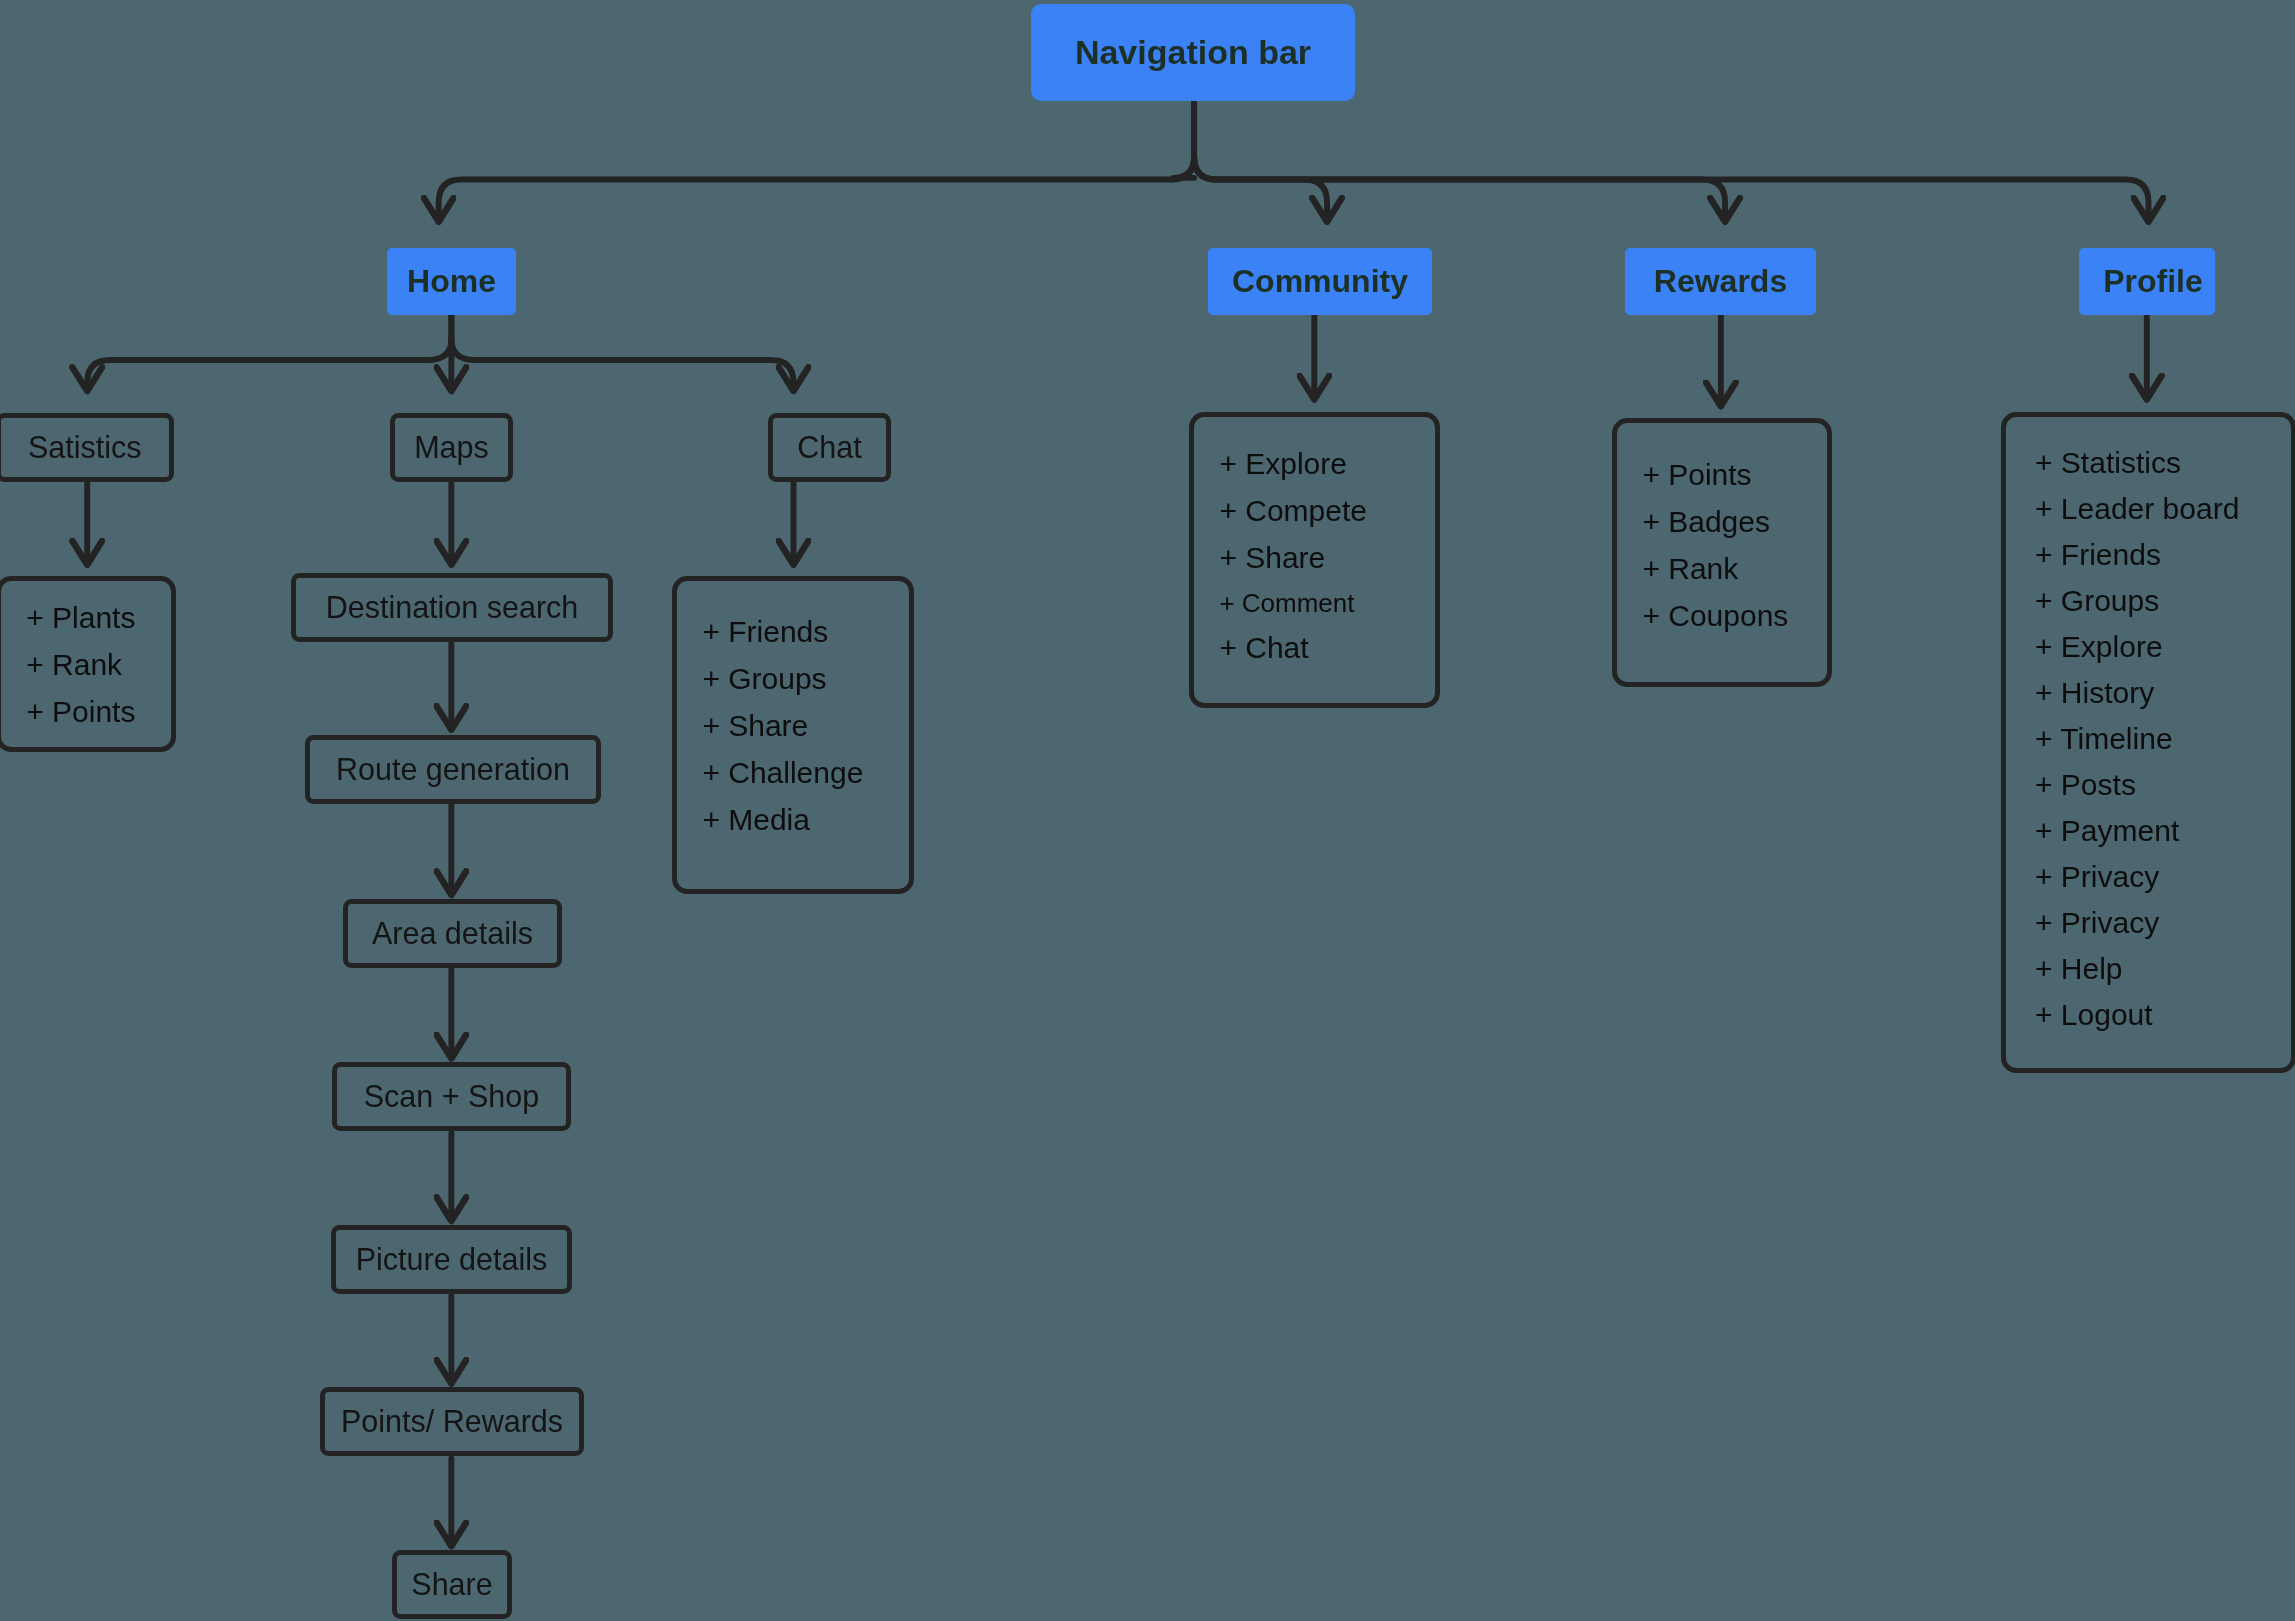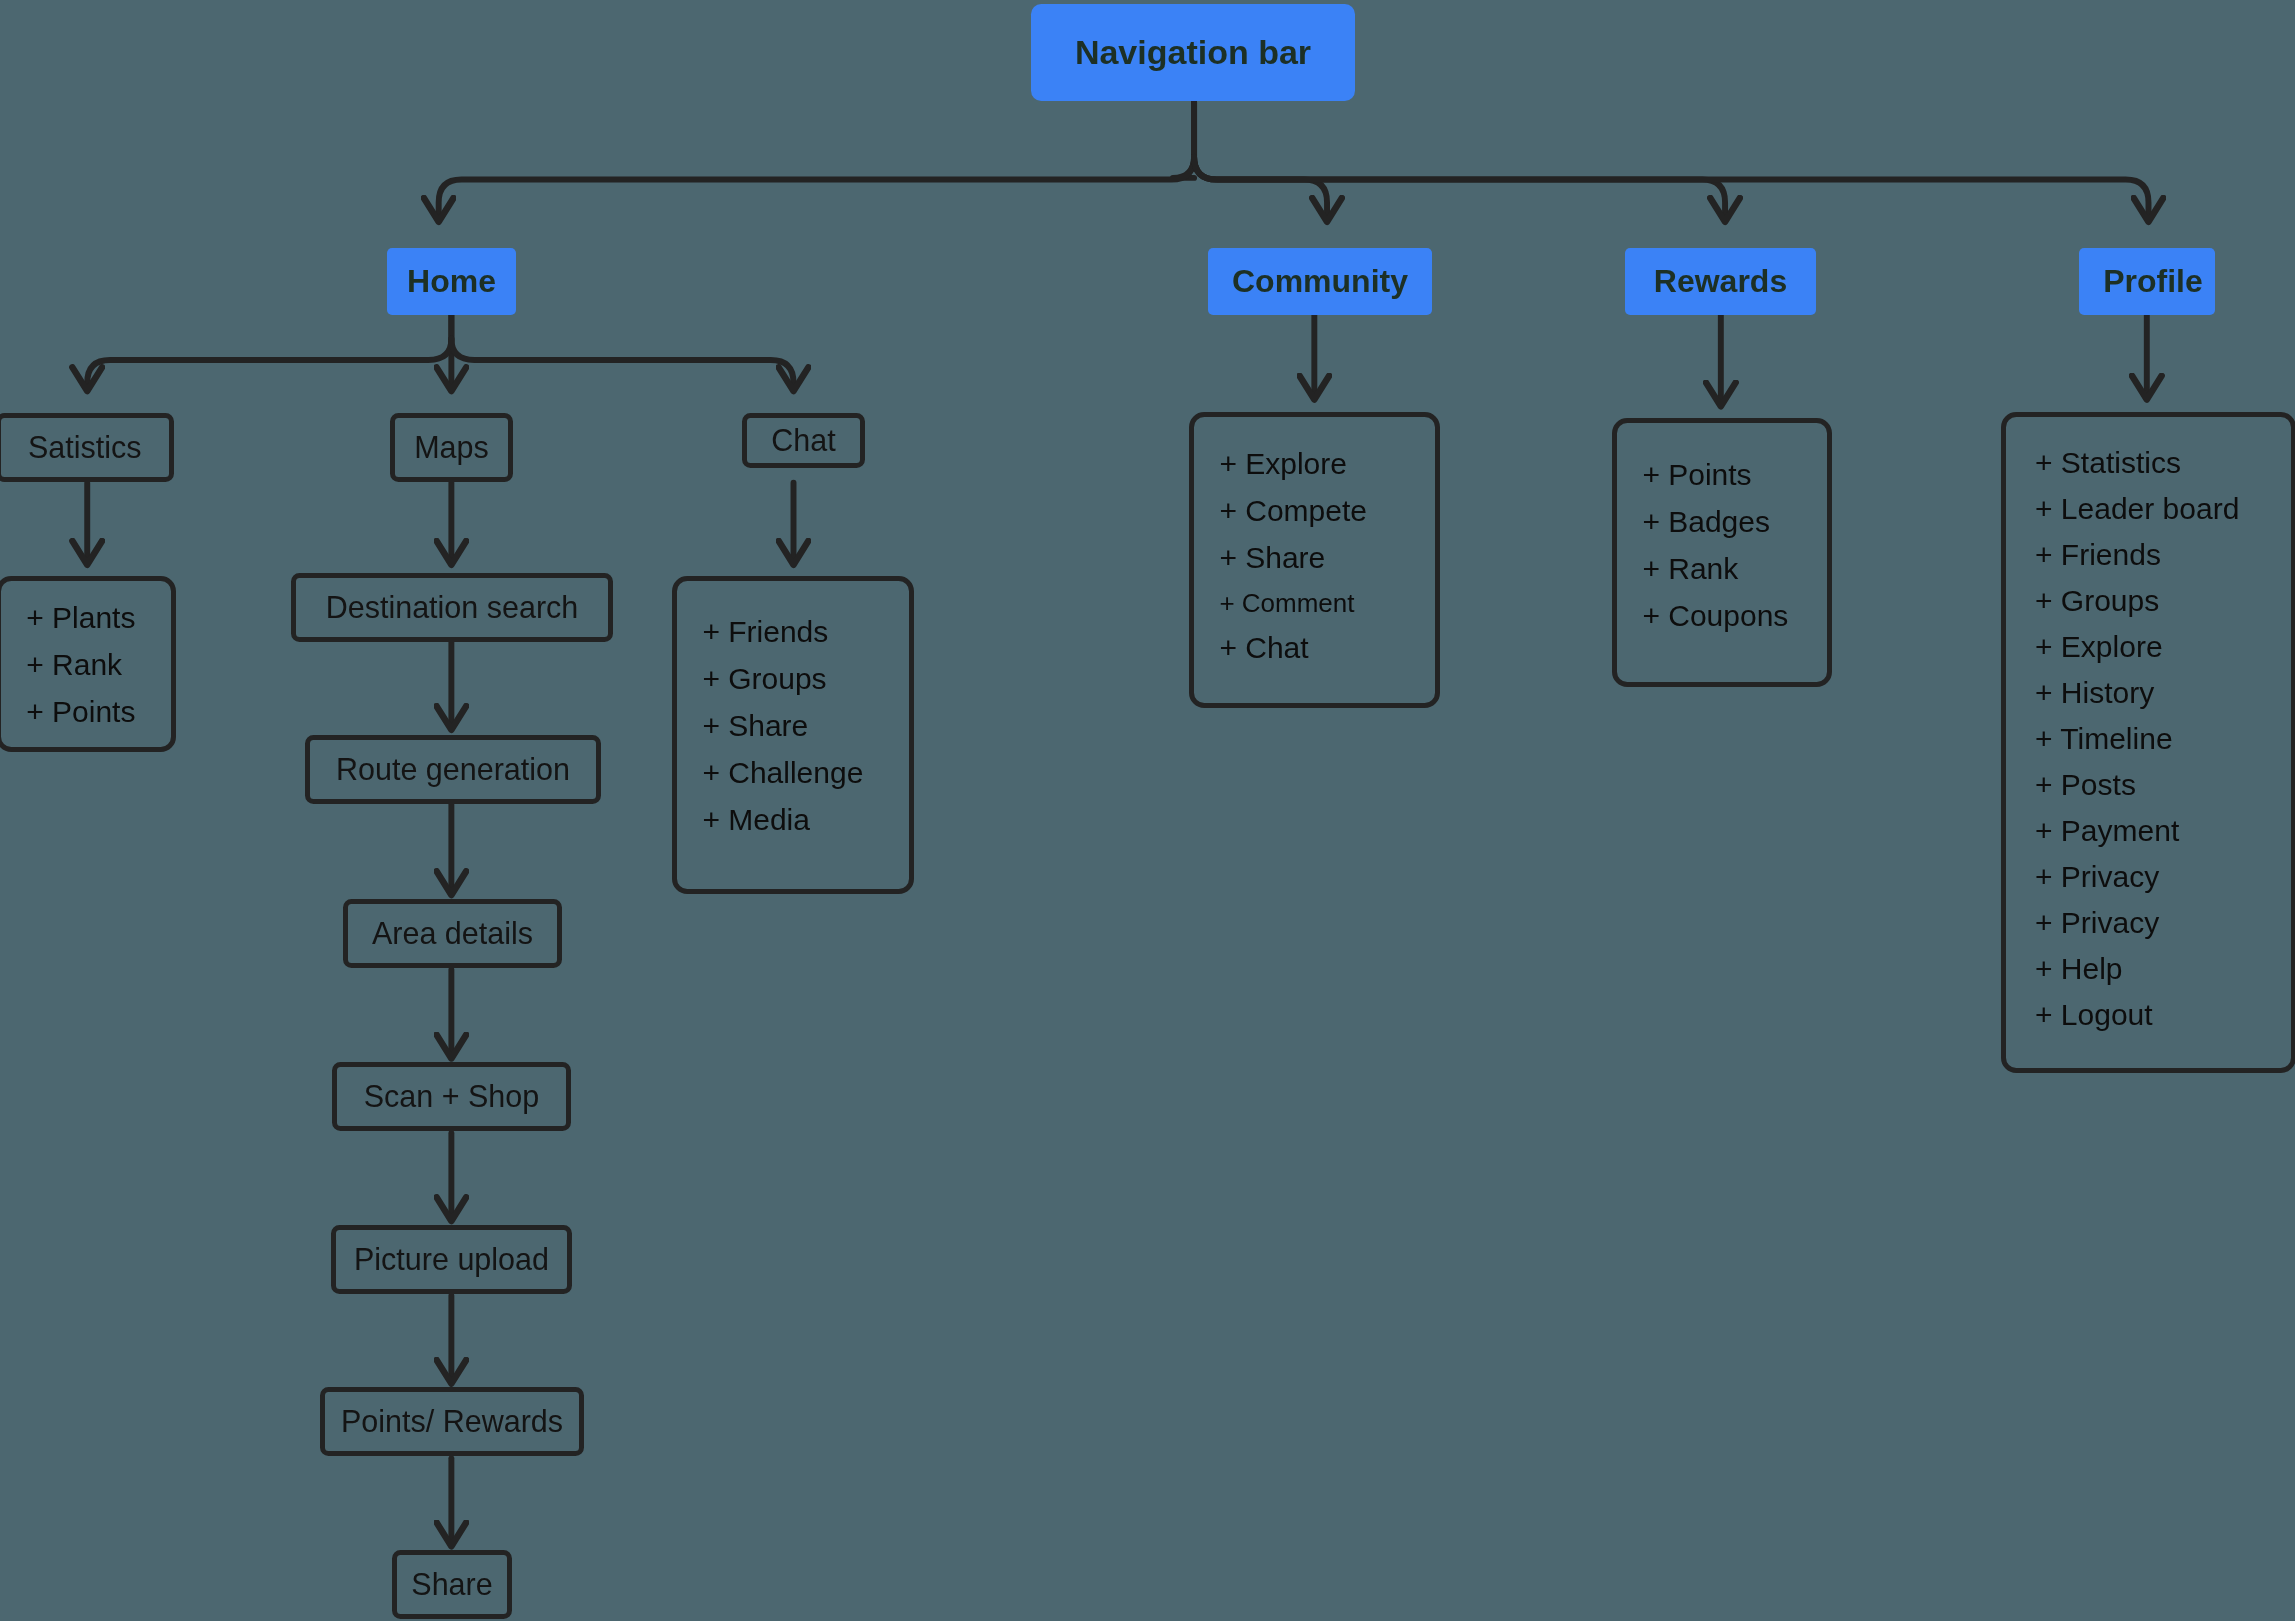--- a/index.html
+++ b/index.html
@@ -134,27 +134,27 @@
   <div class="node outline" style="left:390px; top:413px; width:123px; height:69px; font-size:30.5px;">Maps</div>
 
   <div class="node outline" style="left:291px; top:573px; width:322px; height:69px; font-size:30.5px;">Destination search</div>
 
   <div class="node outline" style="left:305px; top:735px; width:296px; height:69px; font-size:30.5px;">Route generation</div>
 
   <div class="node outline" style="left:343px; top:899px; width:219px; height:69px; font-size:30.5px;">Area details</div>
 
   <div class="node outline" style="left:332px; top:1062px; width:239px; height:69px; font-size:30.5px;">Scan + Shop</div>
 
-  <div class="node outline" style="left:331px; top:1225px; width:241px; height:69px; font-size:30.5px;">Picture upload</div>
+  <div class="node outline" style="left:331px; top:1225px; width:241px; height:69px; font-size:30.5px;">Picture details</div>
 
   <div class="node outline" style="left:320px; top:1387px; width:264px; height:69px; font-size:30.5px;">Points/ Rewards</div>
 
   <div class="node outline" style="left:392px; top:1550px; width:120px; height:69px; font-size:30.5px;">Share</div>
 
-  <div class="node outline" style="left:742px; top:413px; width:123px; height:55px; font-size:30.5px;text-align:center;">Chat</div>
+  <div class="node outline" style="left:768px; top:413px; width:123px; height:69px; font-size:30.5px;text-align:center;">Chat</div>
 
   <div class="node listbox" style="left:672px; top:576px; width:242px; height:318px; padding-top:36px;">
     <div class="row" style="font-size:30px;">+ Friends</div>
     <div class="row" style="font-size:30px;">+ Groups</div>
     <div class="row" style="font-size:30px;">+ Share</div>
     <div class="row" style="font-size:30px;">+ Challenge</div>
     <div class="row" style="font-size:30px;">+ Media</div>
   </div>
 
   <div class="node listbox" style="left:1189px; top:412px; width:251px; height:296px; padding-top:32px;">

